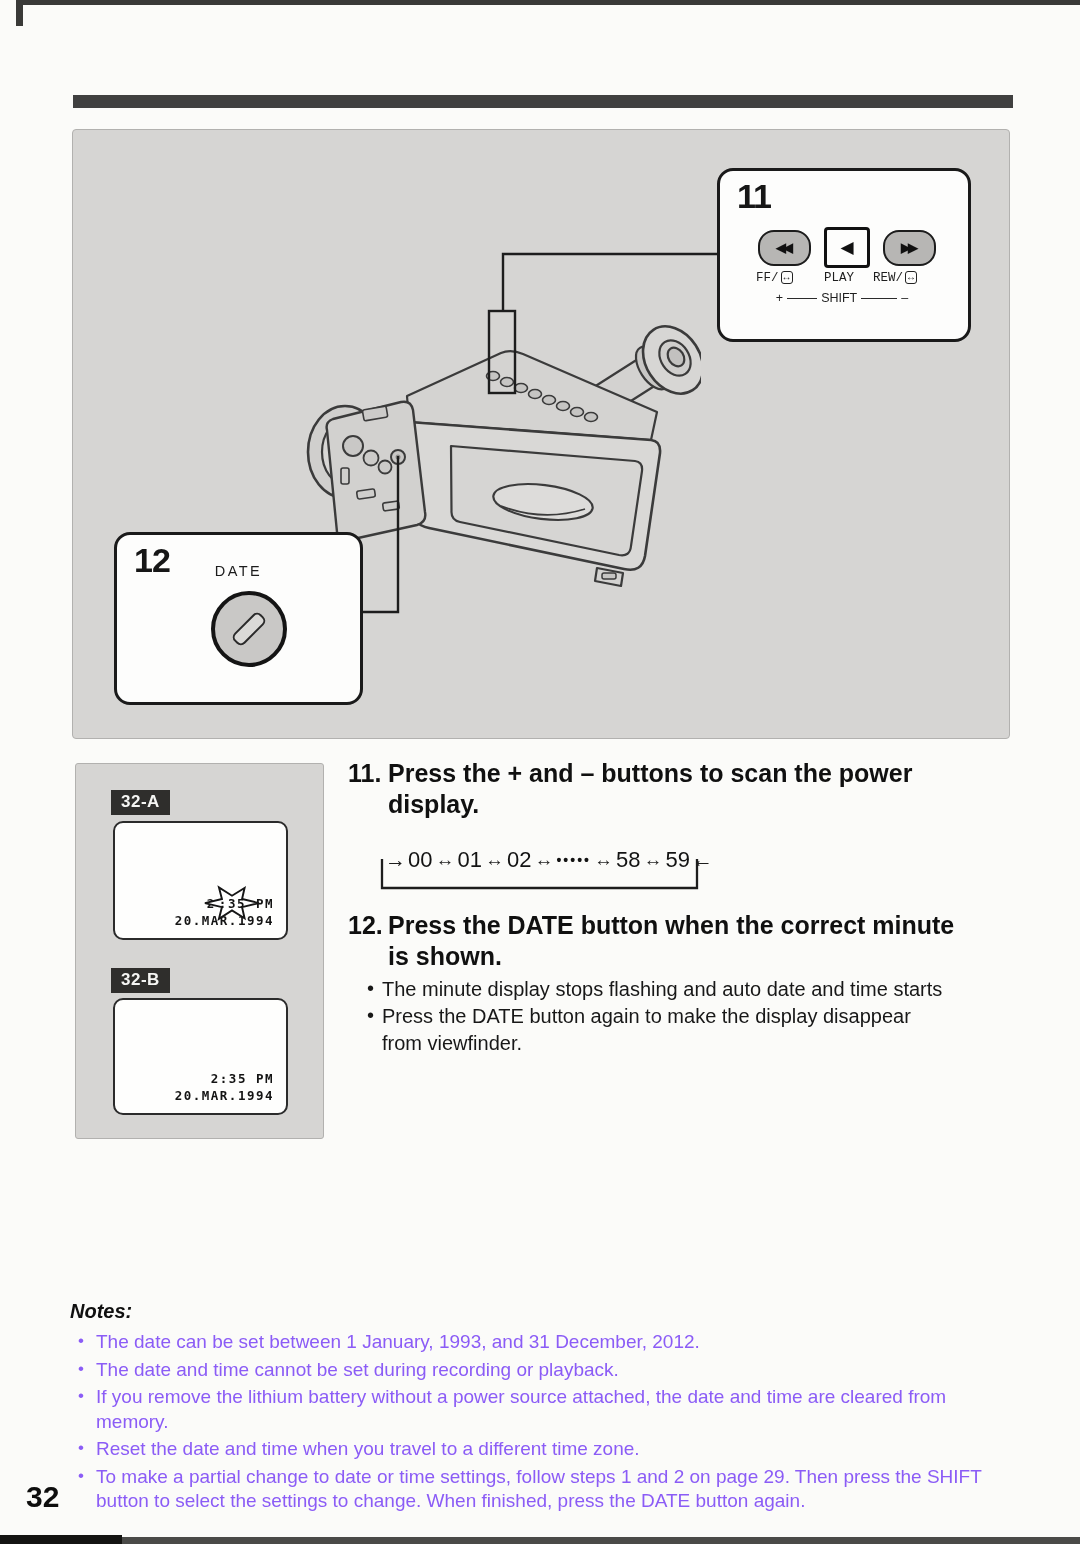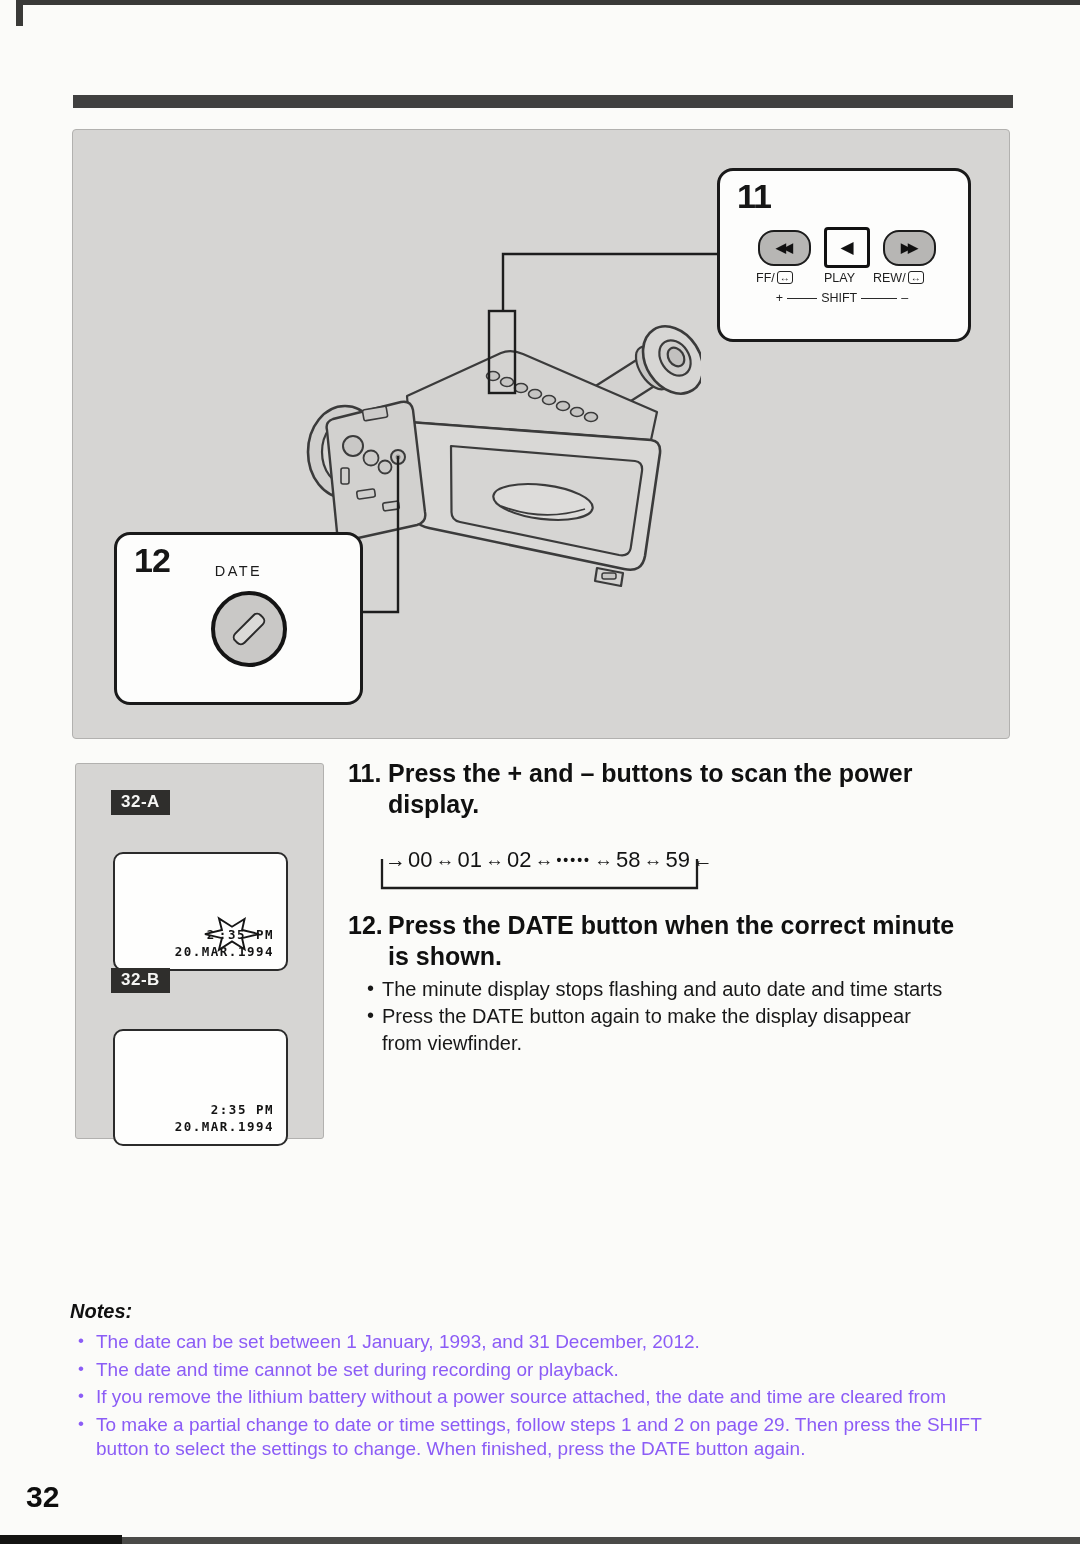--- a/index.html
+++ b/index.html
@@ -28,21 +28,21 @@
   .box12{left:41px;top:402px;width:243px;height:167px;}
   .boxnum{position:absolute;left:17px;top:6px;font-size:34px;font-weight:bold;letter-spacing:-1px;}
 
   .btnrow{position:absolute;left:38px;top:56px;display:flex;align-items:center;gap:13px;}
   .pillbtn{width:46px;height:32px;border-radius:16px;background:#b7b6b4;border:2.5px solid #1c1c1c;
            display:flex;align-items:center;justify-content:center;font-size:13px;font-weight:bold;
            letter-spacing:-3px;color:#111;padding-right:3px;}
   .sqbtn{width:40px;height:35px;border-radius:4px;background:#fdfdfc;border:3px solid #111;
          display:flex;align-items:center;justify-content:center;font-size:17px;color:#111;}
   .lblrow{position:absolute;left:0;top:100px;width:100%;font-size:12.5px;color:#1e1e1e;}
-  .blbl{position:absolute;white-space:nowrap;}
+  .blbl{position:absolute;white-space:nowrap;font-family:Liberation Mono, monospace;}
   .lbl-ff{left:36px;} .lbl-play{left:104px;} .lbl-rew{left:153px;}
   .tapeicon{display:inline-block;border:1.4px solid #222;border-radius:3px;font-size:10px;
             line-height:11px;padding:0 2px;vertical-align:1px;margin-left:2px;}
   .shiftrow{position:absolute;left:34px;top:120px;width:176px;display:flex;align-items:center;
             justify-content:center;font-size:12.5px;color:#1e1e1e;gap:4px;}
   .sline{height:0;border-top:1.6px solid #2a2a2a;flex:0 0 auto;}
   .sl1{width:30px;} .sl2{width:36px;}
 
   .datelbl{position:absolute;left:0;top:28px;width:100%;text-align:center;font-size:14.5px;
            letter-spacing:2.5px;color:#1c1c1c;}
@@ -51,21 +51,21 @@
   .slot{position:absolute;left:50%;top:50%;width:34px;height:11px;border:2.5px solid #2a2a2a;
         border-radius:6px;background:#dad9d7;transform:translate(-50%,-50%) rotate(-45deg);}
 
   
   .dpanel{left:75px;top:763px;width:247px;height:374px;background:#d6d5d3;
           border:1px solid #b2b1af;border-radius:3px;}
   .badge{position:absolute;background:#2f2e2c;color:#f5f5f3;font-weight:bold;font-size:17px;
          padding:2px 10px 3px;letter-spacing:0.5px;}
   .badgeA{left:35px;top:26px;} .badgeB{left:35px;top:204px;}
   .screen{position:absolute;left:37px;width:171px;background:#fefefd;border:2px solid #2b2b2b;
-          border-radius:10px;margin-top:31px;}
+          border-radius:10px;}
   .screenA{top:57px;height:115px;} .screenB{top:234px;height:113px;}
   .stext{position:absolute;right:12px;bottom:9px;text-align:right;
          font-family:"DejaVu Sans Mono",monospace;font-weight:bold;font-size:12.5px;
          letter-spacing:1.5px;line-height:17px;color:#141414;}
   .timeline{display:flex;justify-content:flex-end;align-items:baseline;}
   .flashwrap{display:inline-block;position:relative;padding:0 3px;}
   .burst{position:absolute;left:50%;top:50%;width:58px;height:46px;
          transform:translate(-50%,-52%);z-index:0;}
   .flashtxt{position:relative;z-index:1;}
   .pmspan{margin-left:7px;}
@@ -275,20 +275,24 @@
   <div class="nhead">Notes:</div>
   <div class="nlist">
     <div class="n-item">
       <div class="nowrap">The date can be set between 1 January, 1993, and 31 December, 2012.</div>
     </div>
     <div class="n-item">
       <div class="nowrap">The date and time cannot be set during recording or playback.</div>
     </div>
     <div class="n-item">
       <div class="nowrap">If you remove the lithium battery without a power source attached, the date and time are cleared from</div>
+      <div class="nowrap">memory.</div>
+    </div>
+    <div class="n-item">
+      <div class="nowrap">Reset the date and time when you travel to a different time zone.</div>
     </div>
     <div class="n-item">
       <div class="nowrap">To make a partial change to date or time settings, follow steps 1 and 2 on page 29. Then press the SHIFT</div>
       <div class="nowrap">button to select the settings to change. When finished, press the DATE button again.</div>
     </div>
   </div>
 </div>
 
 <div class="pagenum">32</div>
 

